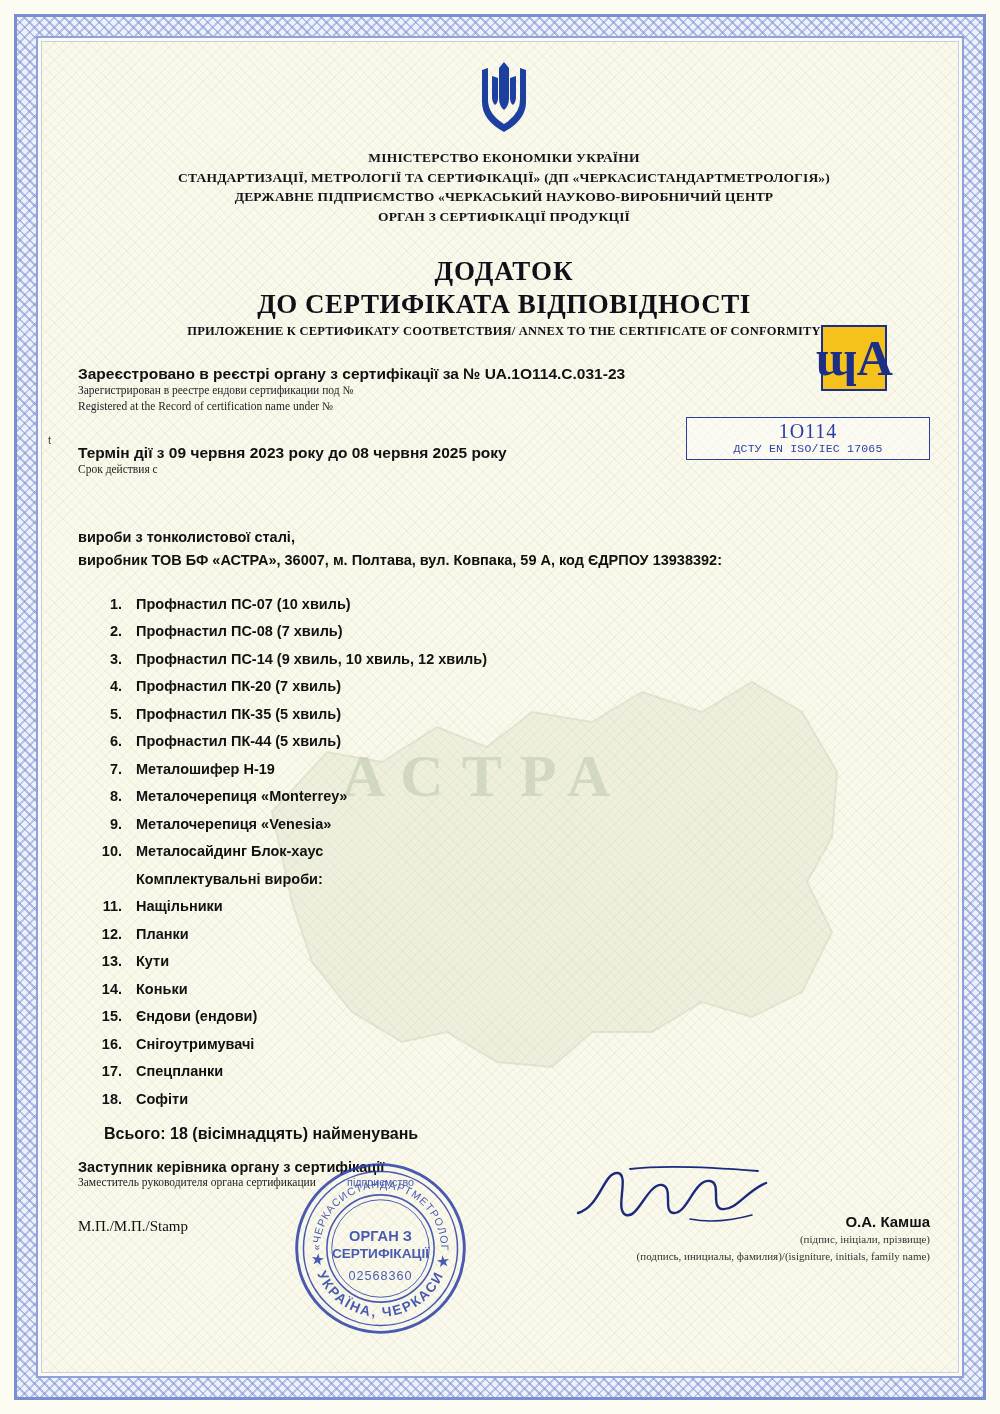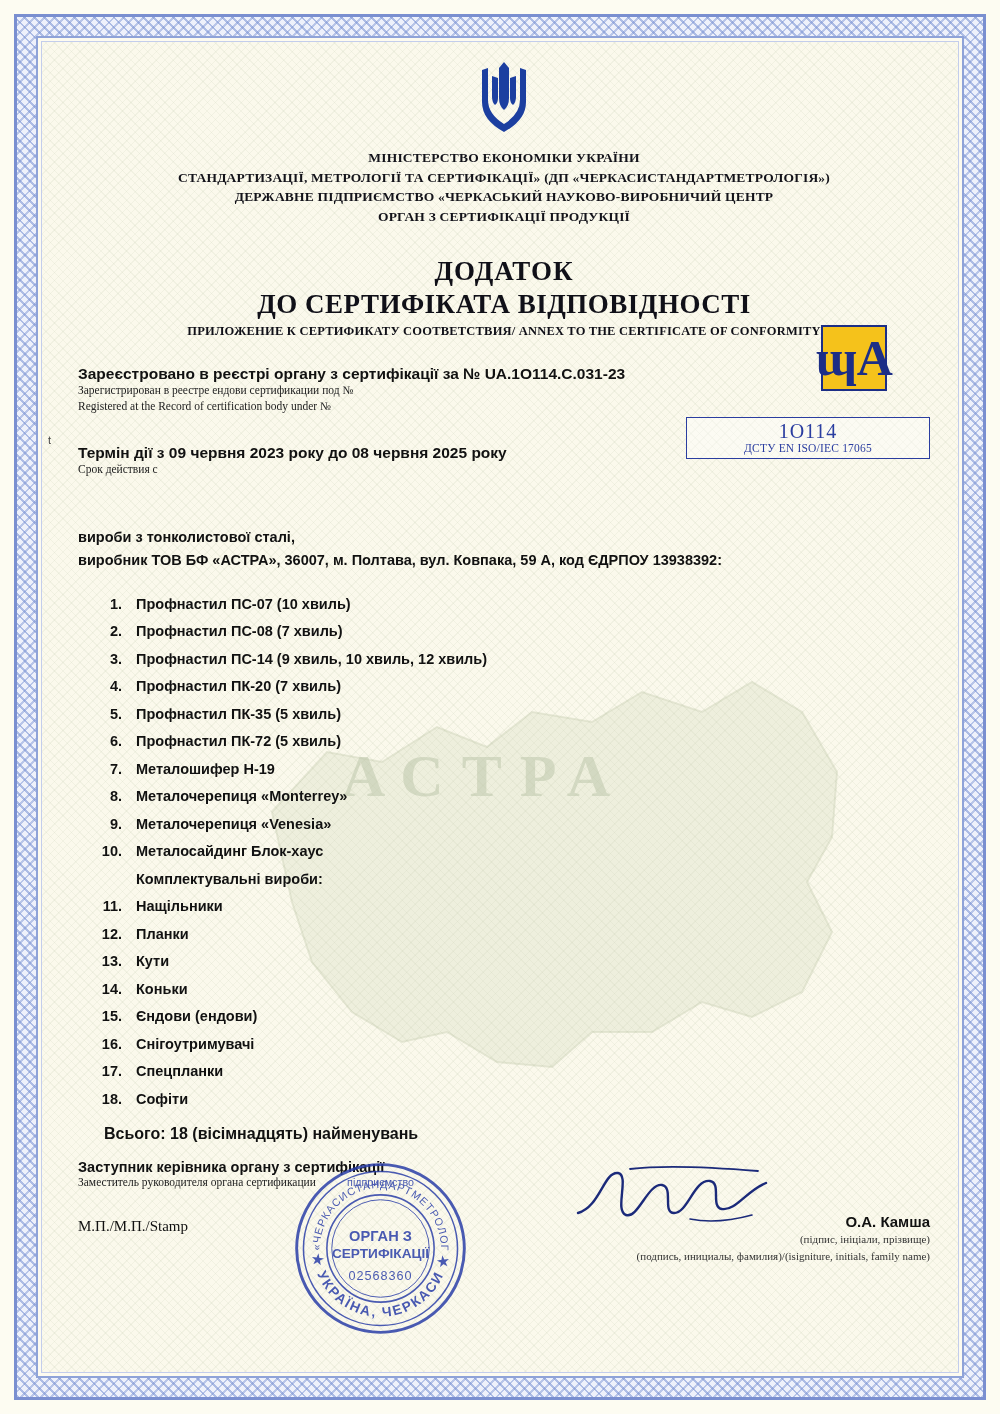--- a/index.html
+++ b/index.html
@@ -152,21 +152,21 @@
     background: rgba(255,255,255,.4);
   }
   .accred-box .code {
     font-family: "Liberation Serif", serif;
     font-size: 20px;
     color: #2a3da0;
     letter-spacing: 1px;
     line-height: 1.05;
   }
   .accred-box .std {
-    font-family: Liberation Serif, serif;
+    font-family: Liberation Mono, monospace;
     font-size: 11.5px;
     color: #2a3da0;
     letter-spacing: .2px;
   }
 
   .term-line {
     margin-top: 30px;
     font-size: 15.5px;
     font-weight: bold;
     color: #111;
@@ -321,21 +321,21 @@
       </div>
 
       <div class="title-main">
         <div class="l1">ДОДАТОК</div>
         <div class="l2">ДО СЕРТИФІКАТА ВІДПОВІДНОСТІ</div>
         <div class="l3">ПРИЛОЖЕНИЕ К СЕРТИФИКАТУ СООТВЕТСТВИЯ/ ANNEX TO THE CERTIFICATE OF CONFORMITY</div>
       </div>
 
       <div class="reg-line">Зареєстровано в реєстрі органу з сертифікації за № UA.1O114.C.031-23</div>
       <div class="sub-ru">Зарегистрирован в реестре ендови сертификации под №</div>
-      <div class="sub-en">Registered at the Record of certification body under №</div>
+      <div class="sub-en">Registered at the Record of certification name under №</div>
 
       <div class="term-line">Термін дії з 09 червня 2023 року  до  08 червня 2025 року</div>
       <div class="sub-ru">Срок действия с</div>
 
       <div class="subject">
         <div>вироби з тонколистової сталі,</div>
         <div>виробник ТОВ БФ «АСТРА», 36007, м. Полтава, вул. Ковпака, 59 А, код ЄДРПОУ 13938392:</div>
       </div>
 
       <ul class="items">
@@ -354,21 +354,21 @@
         <li>
             <span class="num">4.</span>
             <span>Профнастил   ПК-20 (7 хвиль)</span>
           </li>
         <li>
             <span class="num">5.</span>
             <span>Профнастил   ПК-35 (5 хвиль)</span>
           </li>
         <li>
             <span class="num">6.</span>
-            <span>Профнастил   ПК-72 (5 хвиль)</span>
+            <span>Профнастил   ПК-44 (5 хвиль)</span>
           </li>
         <li>
             <span class="num">7.</span>
             <span>Металошифер  Н-19</span>
           </li>
         <li>
             <span class="num">8.</span>
             <span>Металочерепиця  «Monterrey»</span>
           </li>
         <li>

